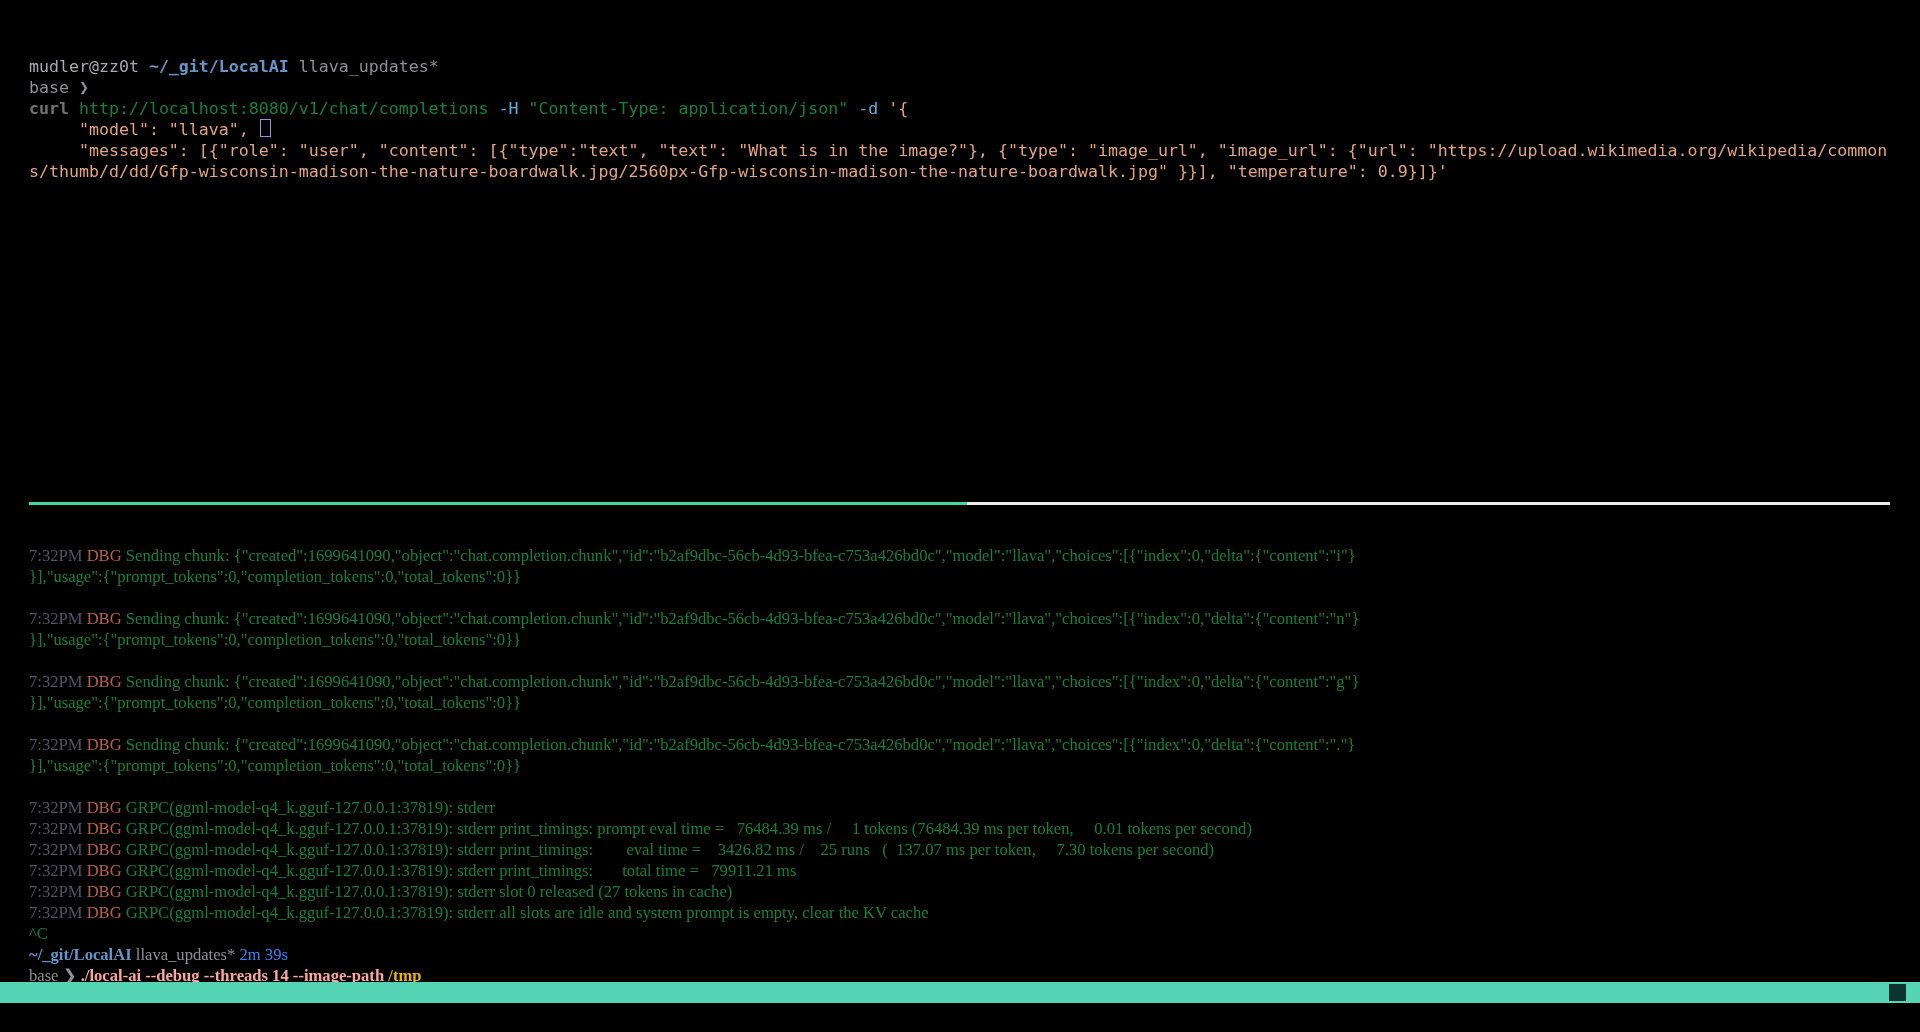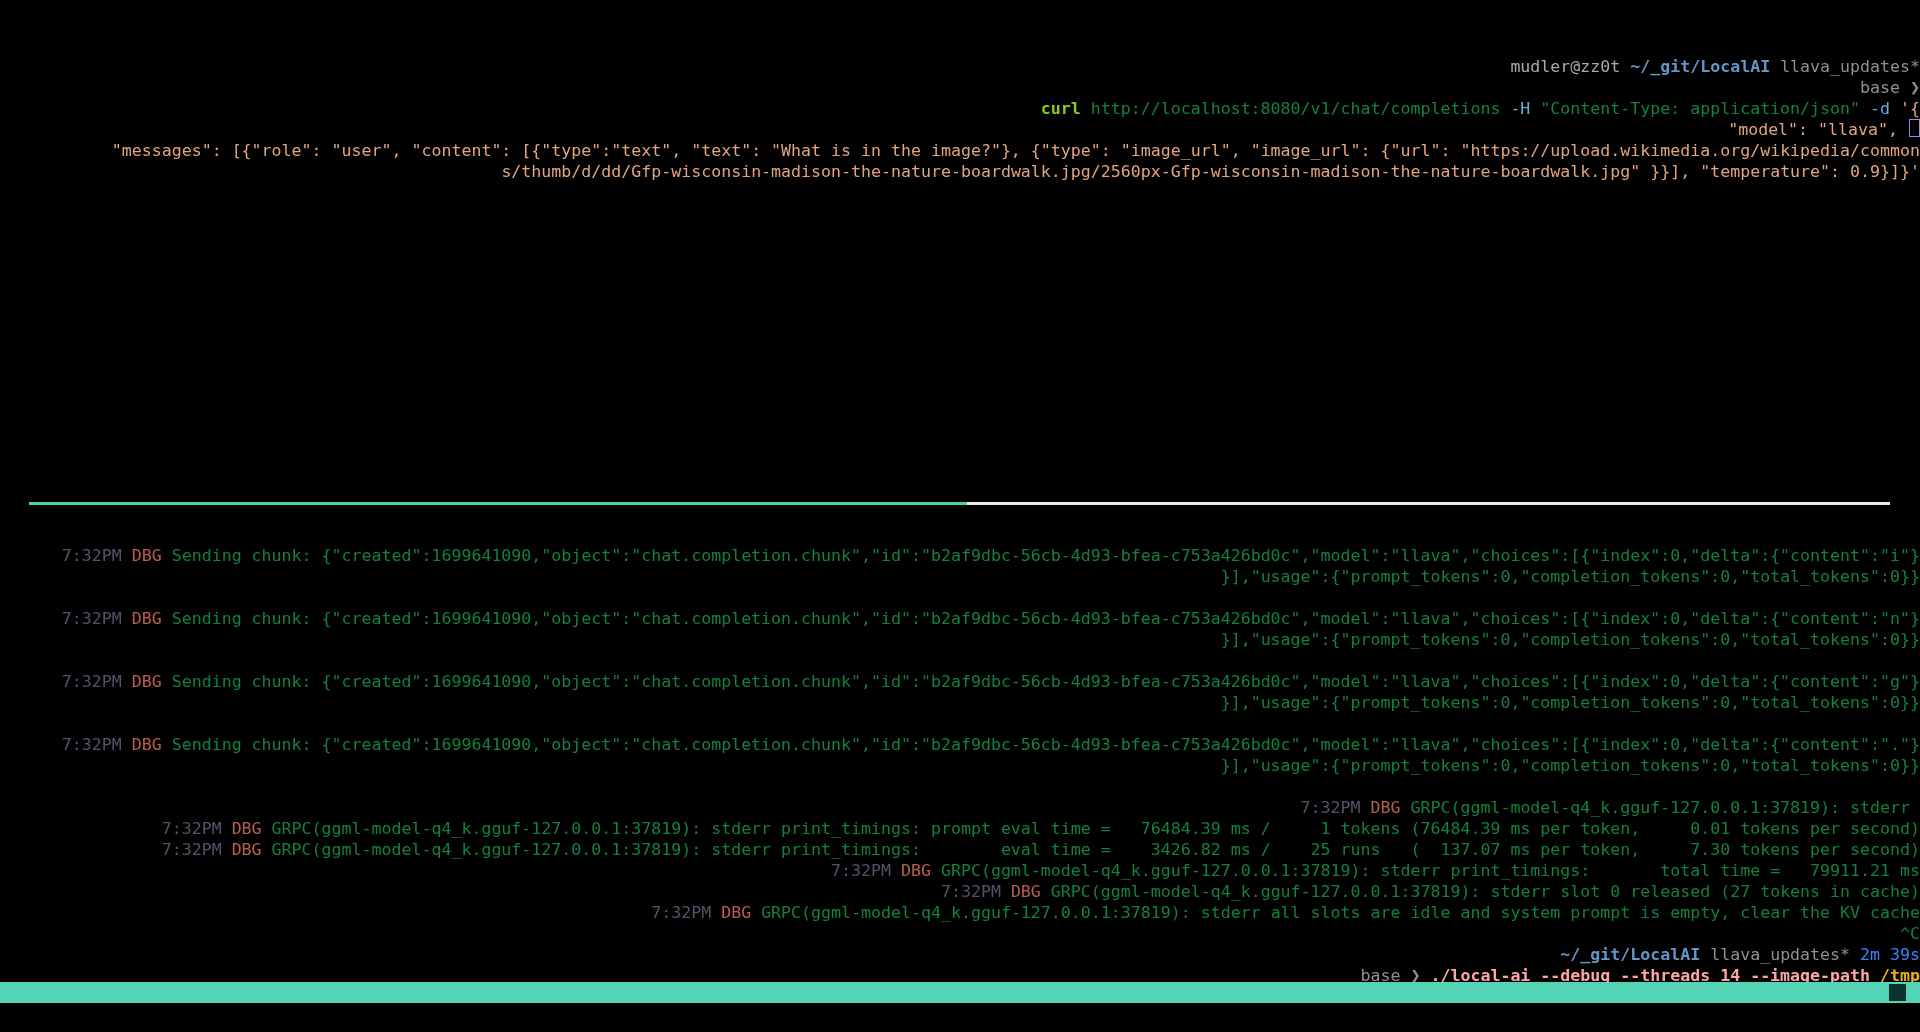--- a/index.html
+++ b/index.html
@@ -10,31 +10,31 @@
   }
   body {
     font-family: "DejaVu Sans Mono", "Liberation Mono", monospace;
     font-size: 16.6px;
     line-height: 21px;
     color: #dcdcdc;
   }
   .screen { position: absolute; inset: 0; }
   .pane { position: absolute; left: 29px; right: 0; white-space: pre; }
   .pane-top { top: 56px; }
-  .pane-bottom { top: 524px; }
-  .trow { height: 21px; white-space: pre; text-align: right; }
+  .pane-bottom { top: 524px; font-family: Liberation Serif, serif; }
+  .trow { height: 21px; white-space: pre; }
 
   
   .c-fg    { color: #15803d; }
   .c-fgdim { color: #a9a9b0; }
   .c-gray  { color: #8f8f97; }
   .c-dim   { color: #535368; }
   .c-red   { color: #b95f51; }
   .c-blue  { color: #6496c8; font-weight: bold; }
-  .c-green { color: #84cc16; font-weight: bold; }
+  .c-green { color: #737373; font-weight: bold; }
   .c-cyan  { color: #62aedd; }
   .c-peach { color: #e3a57e; }
   .c-orange{ color: #3b82f6; }
   .c-cmd   { color: #fca5a5; font-weight: bold; }
   .c-link  { color: #eab308; text-decoration: underline; font-weight: bold; }
 
   .charbox {
     display: inline-block;
     width: 9px; height: 16px;
     border: 1.5px solid #a387e0;

